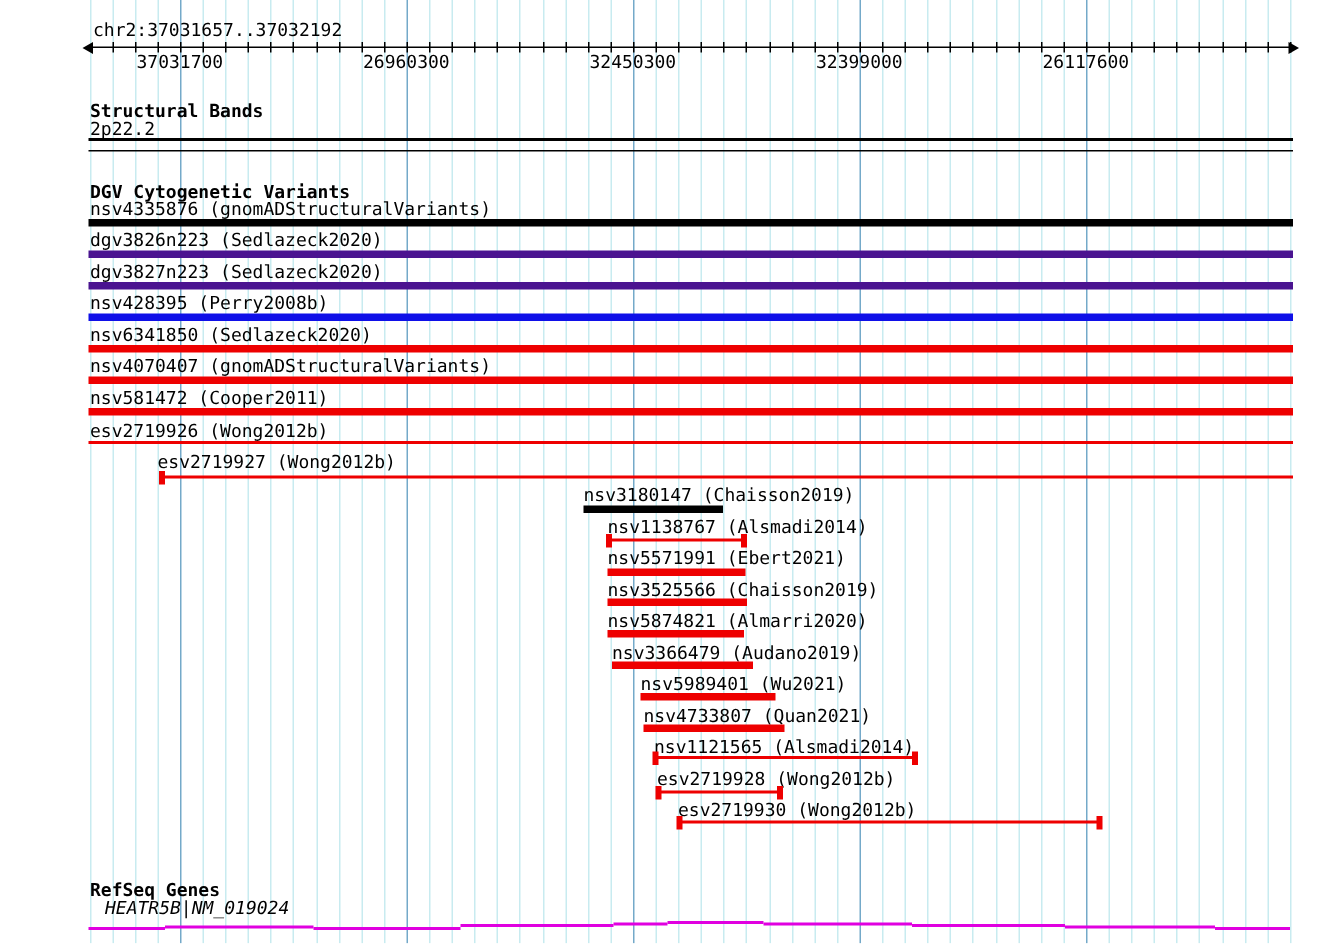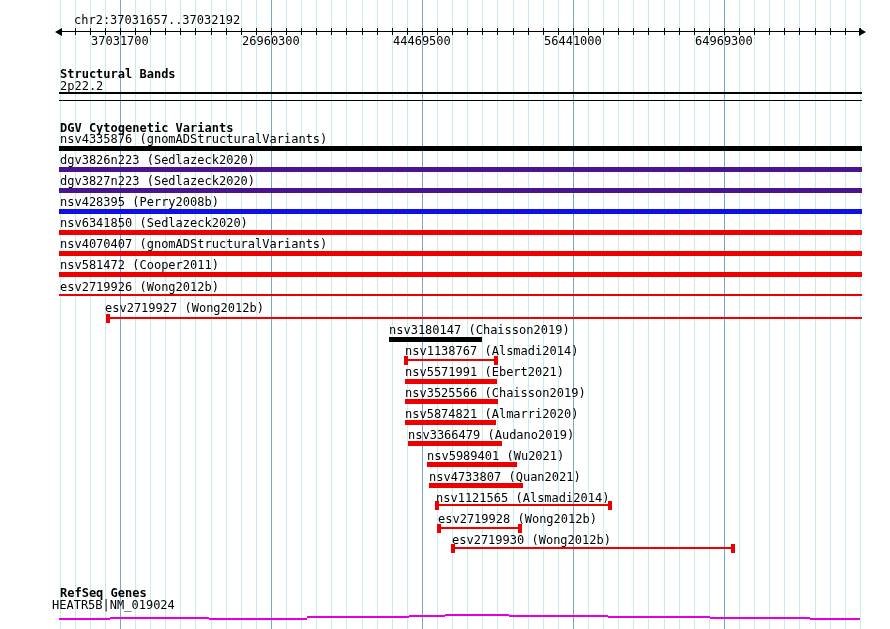--- a/index.html
+++ b/index.html
@@ -74,21 +74,21 @@
       <div class="grid-line" style="left: 754.1px; background: rgb(200, 235, 240);"></div>
       <div class="grid-line" style="left: 769.2px; background: rgb(200, 235, 240);"></div>
       <div class="grid-line" style="left: 784.3px; background: rgb(200, 235, 240);"></div>
       <div class="grid-line" style="left: 799.4px; background: rgb(200, 235, 240);"></div>
       <div class="grid-line" style="left: 814.5px; background: rgb(200, 235, 240);"></div>
       <div class="grid-line" style="left: 829.6px; background: rgb(200, 235, 240);"></div>
       <div class="grid-line" style="left: 844.7px; background: rgb(200, 235, 240);"></div>
       <div class="grid-line" style="left: 859.8px; background: rgb(200, 235, 240);"></div>
     </div>
 
-  <div class="txt" style="left:74px;top:14px;">chr2:37031657..37032192</div>
+  <div class="txt" style="left:62px;top:14px;">chr2:37031657..37032192</div>
   <div id="ruler-layer">
       <div class="hline" style="left: 59px; top: 31px; width: 802px; height: 1px;"></div>
       <div class="arrow arrow-left" style="left: 55px; top: 27.5px;"></div>
       <div class="arrow arrow-right" style="left: 859px; top: 27.5px;"></div>
       <div class="tick" style="left: 74.6px; top: 28px; height: 7px;"></div>
       <div class="tick" style="left: 89.7px; top: 28px; height: 7px;"></div>
       <div class="tick" style="left: 104.8px; top: 28px; height: 7px;"></div>
       <div class="tick" style="left: 119.9px; top: 28px; height: 7px;"></div>
       <div class="tick" style="left: 135px; top: 28px; height: 7px;"></div>
       <div class="tick" style="left: 150.1px; top: 28px; height: 7px;"></div>
@@ -134,23 +134,23 @@
       <div class="tick" style="left: 754.1px; top: 28px; height: 7px;"></div>
       <div class="tick" style="left: 769.2px; top: 28px; height: 7px;"></div>
       <div class="tick" style="left: 784.3px; top: 28px; height: 7px;"></div>
       <div class="tick" style="left: 799.4px; top: 28px; height: 7px;"></div>
       <div class="tick" style="left: 814.5px; top: 28px; height: 7px;"></div>
       <div class="tick" style="left: 829.6px; top: 28px; height: 7px;"></div>
       <div class="tick" style="left: 844.7px; top: 28px; height: 7px;"></div>
       <div class="tick" style="left: 859.8px; top: 28px; height: 7px;"></div>
       <div class="tick-label" style="left: 87.9px; top: 34px;">37031700</div>
       <div class="tick-label" style="left: 238.9px; top: 34px;">26960300</div>
-      <div class="tick-label" style="left: 389.9px; top: 34px;">44469500</div>
-      <div class="tick-label" style="left: 540.9px; top: 34px;">56441000</div>
-      <div class="tick-label" style="left: 691.9px; top: 34px;">64969300</div>
+      <div class="tick-label" style="left: 389.9px; top: 34px;">32450300</div>
+      <div class="tick-label" style="left: 540.9px; top: 34px;">32399000</div>
+      <div class="tick-label" style="left: 691.9px; top: 34px;">26117600</div>
     </div>
 
   <div class="txt hdr" style="left:60px;top:68px;">Structural Bands</div>
   <div class="txt" style="left:60px;top:80px;">2p22.2</div>
   <div id="cytoband-layer">
       <div class="hline" style="left: 59px; top: 92px; width: 803px; height: 2px;"></div>
       <div class="hline" style="left: 59px; top: 100px; width: 803px; height: 1px;"></div>
     </div>
 
   <div class="txt hdr" style="left:60px;top:122px;">DGV Cytogenetic Variants</div>
@@ -200,21 +200,21 @@
       <div class="bar" style="left: 438px; top: 527px; width: 83px; height: 2px; background: rgb(238, 0, 0);"></div>
       <div class="cap" style="left: 437px; top: 524px; width: 4px; height: 9px; background: rgb(238, 0, 0);"></div>
       <div class="cap" style="left: 518px; top: 524px; width: 4px; height: 9px; background: rgb(238, 0, 0);"></div>
       <div class="txt" style="left: 452px; top: 534px;">esv2719930 (Wong2012b)</div>
       <div class="bar" style="left: 452px; top: 547px; width: 282px; height: 2px; background: rgb(238, 0, 0);"></div>
       <div class="cap" style="left: 451px; top: 544px; width: 4px; height: 9px; background: rgb(238, 0, 0);"></div>
       <div class="cap" style="left: 731px; top: 544px; width: 4px; height: 9px; background: rgb(238, 0, 0);"></div>
     </div>
 
   <div class="txt hdr" style="left:60px;top:587px;">RefSeq Genes</div>
-  <div class="txt" style="left:52px;top:599px;">HEATR5B|NM_019024</div>
+  <div class="txt" style="left:70px;top:599px;font-style:italic;">HEATR5B|NM_019024</div>
   <div id="gene-layer">
       <div class="bar" style="left: 59px; top: 618px; width: 51px; height: 2px; background: rgb(224, 0, 224);"></div>
       <div class="bar" style="left: 110px; top: 617px; width: 99px; height: 2px; background: rgb(224, 0, 224);"></div>
       <div class="bar" style="left: 209px; top: 618px; width: 98px; height: 2px; background: rgb(224, 0, 224);"></div>
       <div class="bar" style="left: 307px; top: 616px; width: 102px; height: 2px; background: rgb(224, 0, 224);"></div>
       <div class="bar" style="left: 409px; top: 615px; width: 36px; height: 2px; background: rgb(224, 0, 224);"></div>
       <div class="bar" style="left: 445px; top: 614px; width: 64px; height: 2px; background: rgb(224, 0, 224);"></div>
       <div class="bar" style="left: 509px; top: 615px; width: 99px; height: 2px; background: rgb(224, 0, 224);"></div>
       <div class="bar" style="left: 608px; top: 616px; width: 102px; height: 2px; background: rgb(224, 0, 224);"></div>
       <div class="bar" style="left: 710px; top: 617px; width: 100px; height: 2px; background: rgb(224, 0, 224);"></div>

